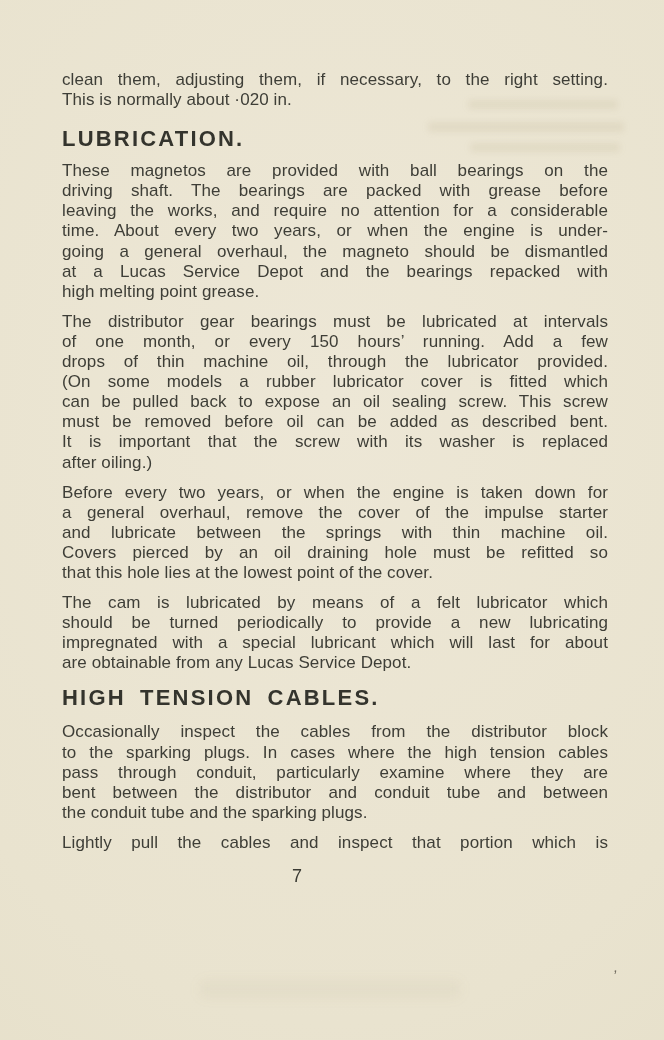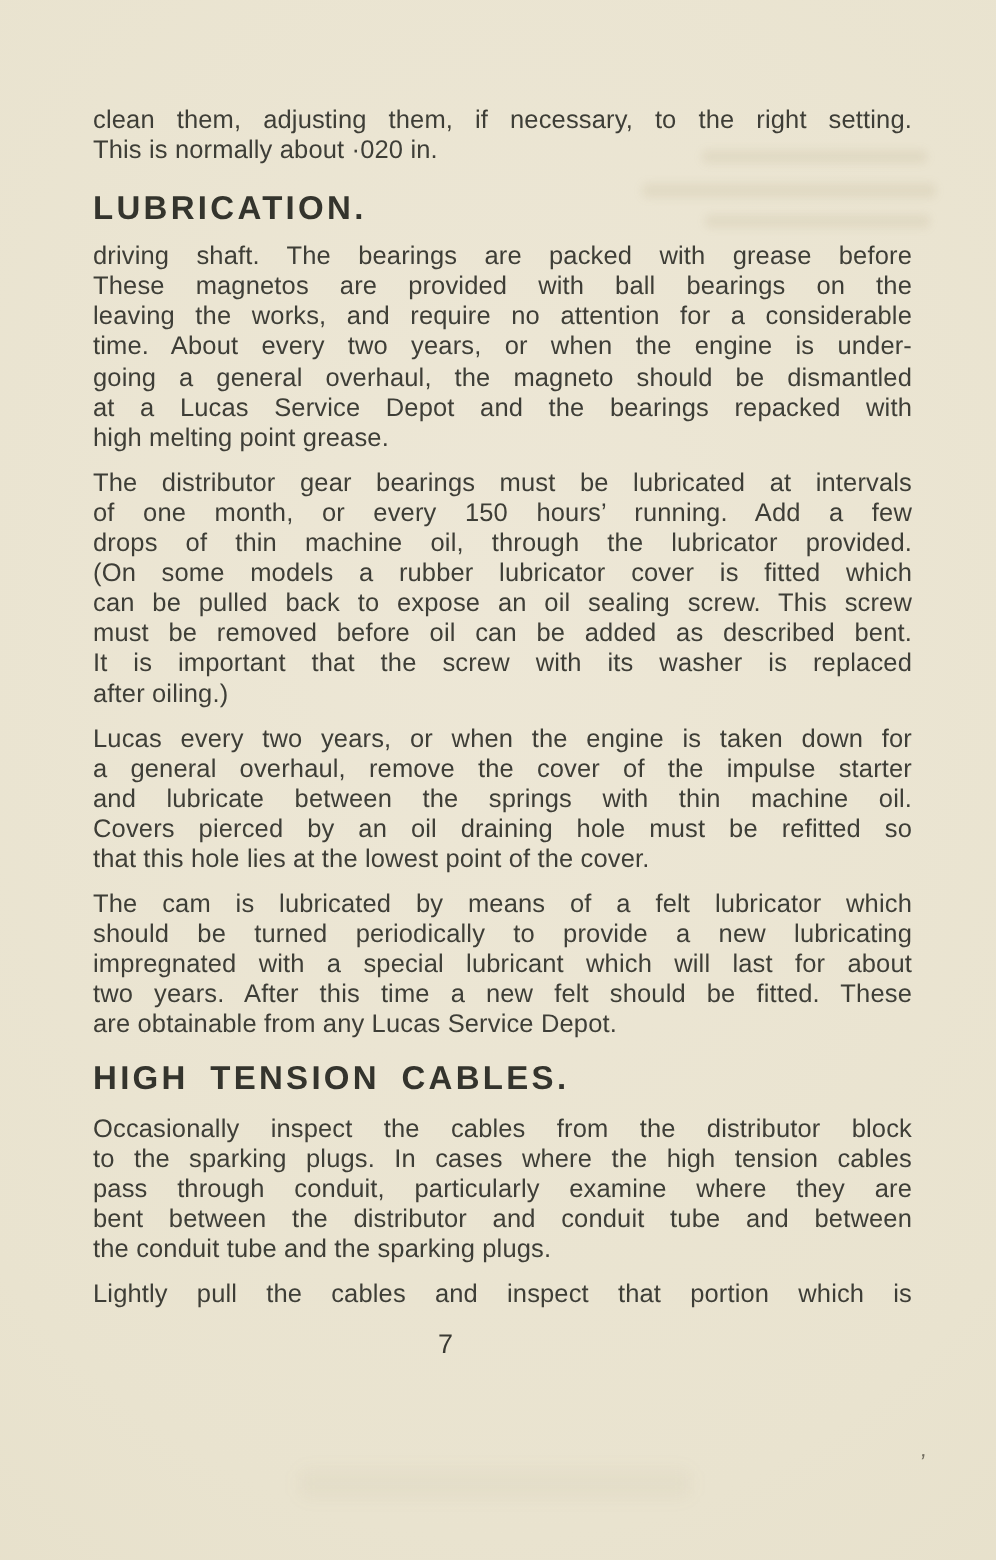--- a/index.html
+++ b/index.html
@@ -77,50 +77,49 @@
   <div class="smudge s2"></div>
   <div class="smudge s3"></div>
   <div class="smudge s4"></div>
   <div class="content">
       <div class="para">
         <div class="line just">clean them, adjusting them, if necessary, to the right setting.</div>
         <div class="line">This is normally about ·020 in.</div>
       </div>
       <div class="heading">LUBRICATION.</div>
       <div class="para">
+        <div class="line just">These magnetos are provided with ball bearings on the</div>
         <div class="line just">driving shaft.  The bearings are packed with grease before</div>
-        <div class="line just">These magnetos are provided with ball bearings on the</div>
         <div class="line just">leaving the works, and require no attention for a considerable</div>
         <div class="line just">time.  About every two years, or when the engine is under-</div>
         <div class="line just">going a general overhaul, the magneto should be dismantled</div>
         <div class="line just">at a Lucas Service Depot and the bearings repacked with</div>
         <div class="line">high melting point grease.</div>
       </div>
       <div class="para">
         <div class="line just">The distributor gear bearings must be lubricated at intervals</div>
         <div class="line just">of one month, or every 150 hours’ running.  Add a few</div>
         <div class="line just">drops of thin machine oil, through the lubricator provided.</div>
         <div class="line just">(On some models a rubber lubricator cover is fitted which</div>
         <div class="line just">can be pulled back to expose an oil sealing screw.  This screw</div>
         <div class="line just">must be removed before oil can be added as described bent.</div>
         <div class="line just">It is important that the screw with its washer is replaced</div>
         <div class="line">after oiling.)</div>
       </div>
       <div class="para">
-        <div class="line just">Lucas every two years, or when the engine is taken down for</div>
+        <div class="line just">Before every two years, or when the engine is taken down for</div>
         <div class="line just">a general overhaul, remove the cover of the impulse starter</div>
         <div class="line just">and lubricate between the springs with thin machine oil.</div>
         <div class="line just">Covers pierced by an oil draining hole must be refitted so</div>
         <div class="line">that this hole lies at the lowest point of the cover.</div>
       </div>
       <div class="para">
         <div class="line just">The cam is lubricated by means of a felt lubricator which</div>
         <div class="line just">should be turned periodically to provide a new lubricating</div>
         <div class="line just">impregnated with a special lubricant which will last for about</div>
-        <div class="line just">two years.  After this time a new felt should be fitted.  These</div>
         <div class="line">are obtainable from any Lucas Service Depot.</div>
       </div>
       <div class="heading second">HIGH TENSION CABLES.</div>
       <div class="para">
         <div class="line just">Occasionally inspect the cables from the distributor block</div>
         <div class="line just">to the sparking plugs.  In cases where the high tension cables</div>
         <div class="line just">pass through conduit, particularly examine where they are</div>
         <div class="line just">bent between the distributor and conduit tube and between</div>
         <div class="line">the conduit tube and the sparking plugs.</div>
       </div>

